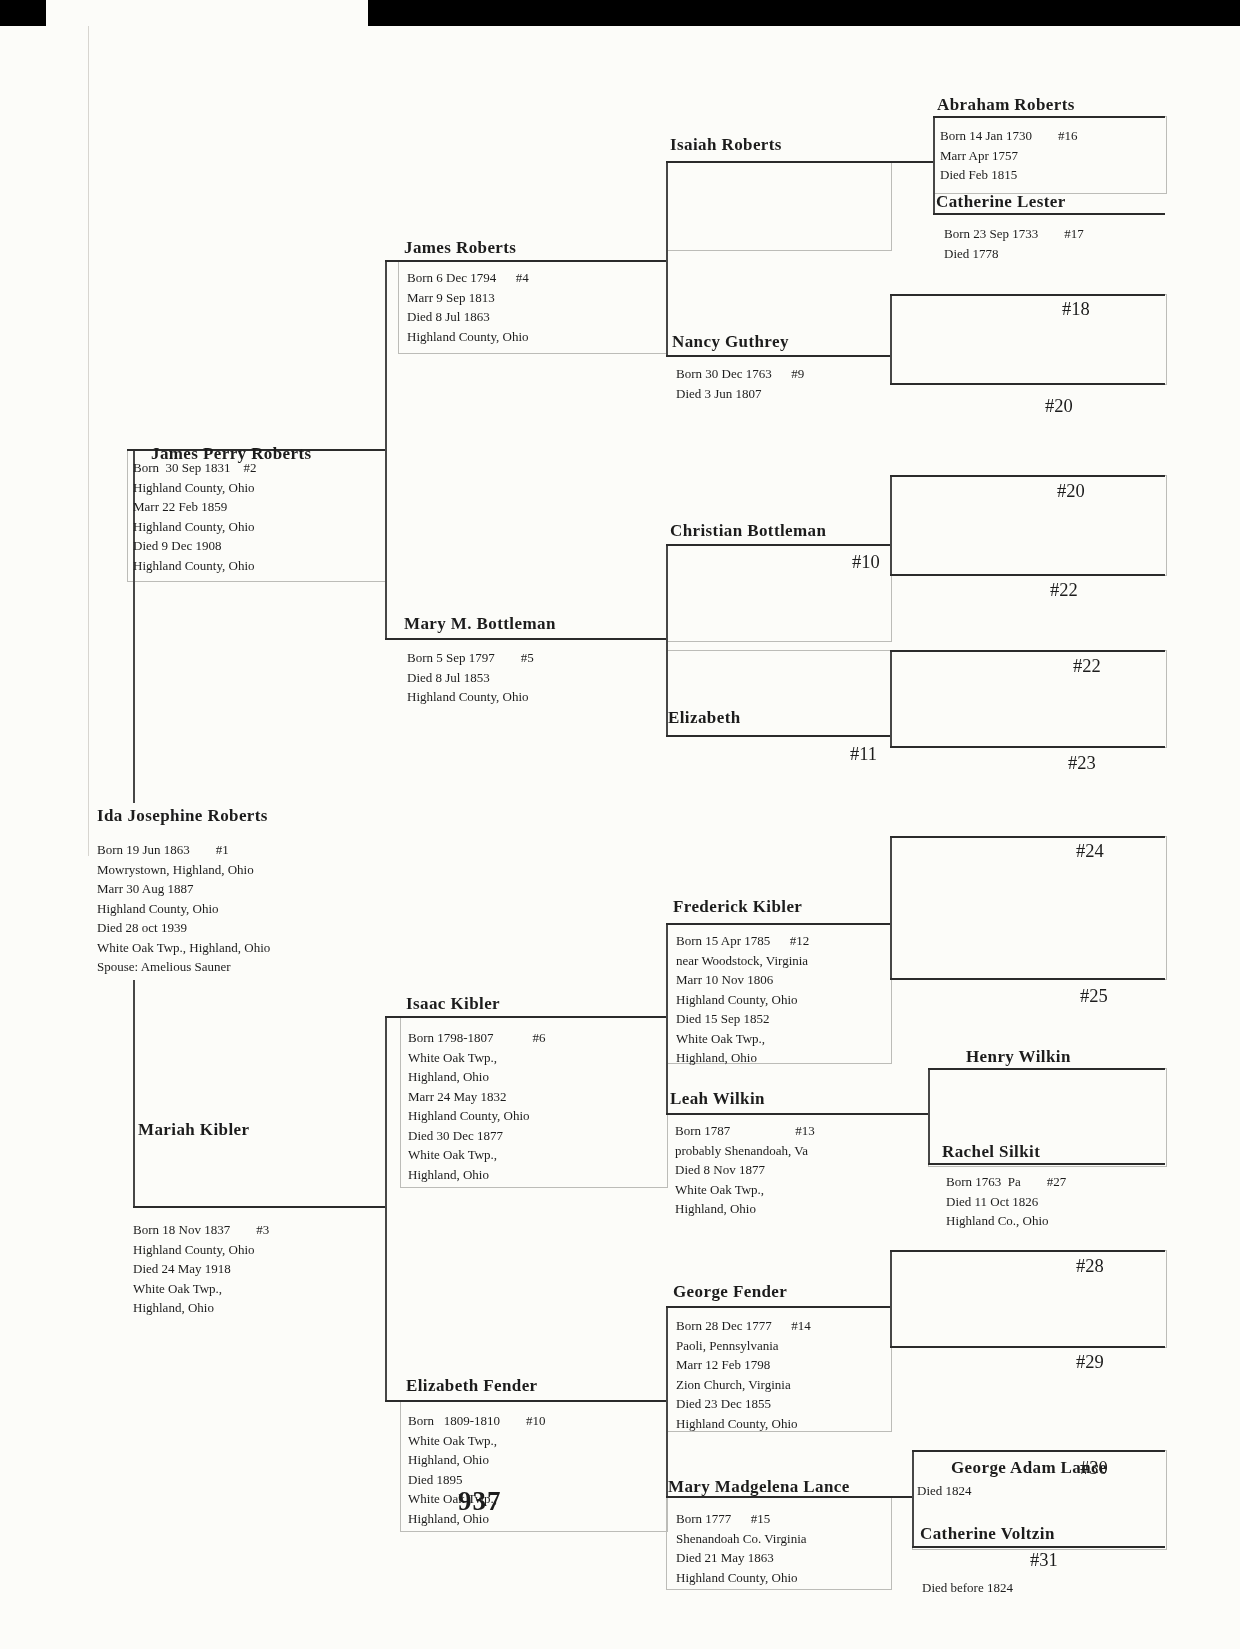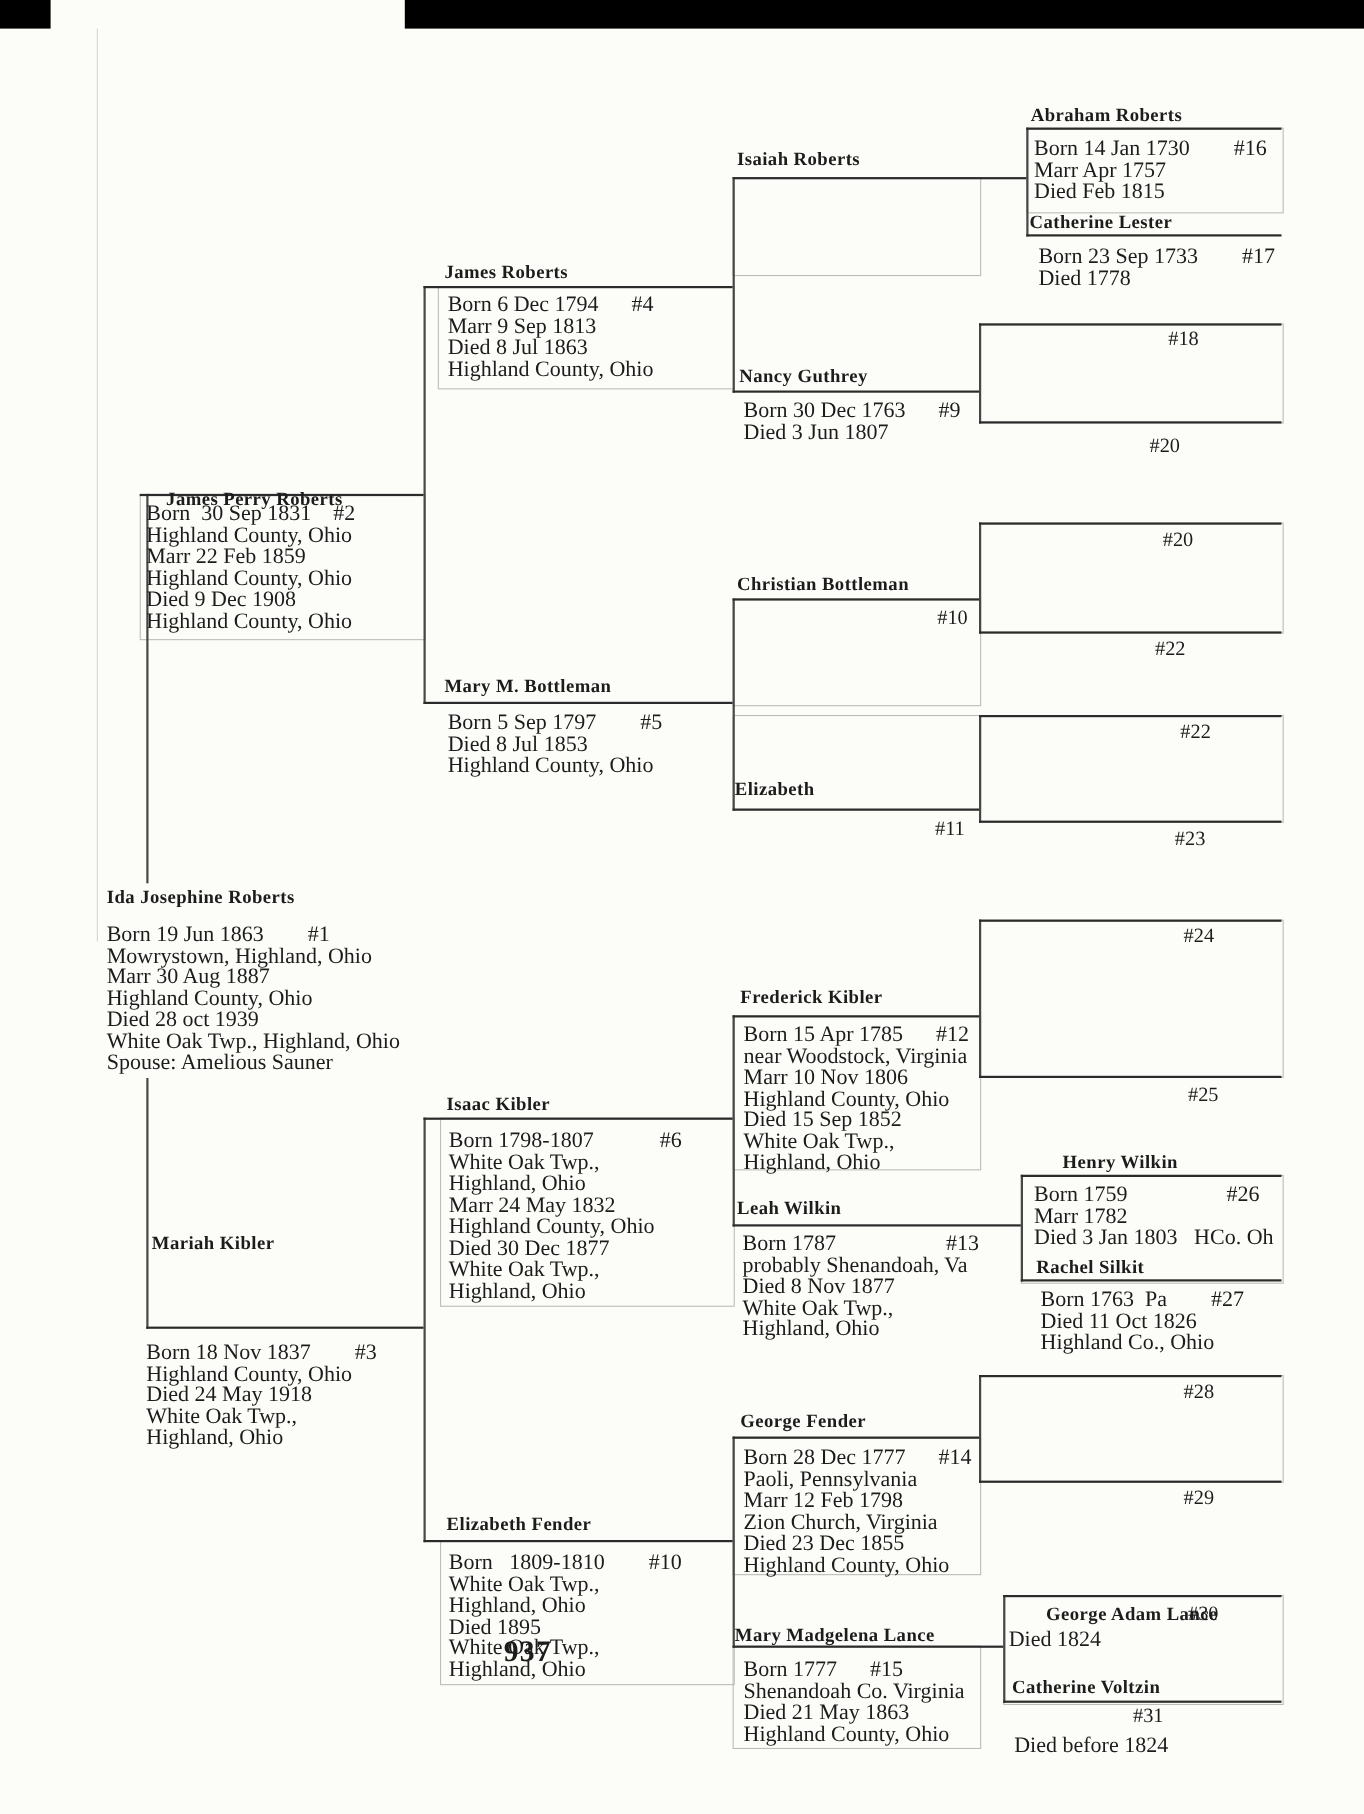--- a/index.html
+++ b/index.html
@@ -1,19 +1,19 @@
 <!DOCTYPE html>
 <html><head>
 <meta charset="utf-8">
 <style>
   html,body{margin:0;padding:0;background:#ddd;}
   .page{position:relative;width:1240px;height:1649px;background:#fcfcf9;
         font-family:"Liberation Serif",serif;color:#1c1c1c;overflow:hidden;}
   .name{position:absolute;font-weight:bold;font-size:17px;white-space:nowrap;letter-spacing:.4px;}
-  .details{position:absolute;font-size:20px;line-height:19.5px;white-space:pre-wrap;}
+  .details{position:absolute;font-size:13px;line-height:19.5px;white-space:pre-wrap;}
   .num{position:absolute;font-size:18.5px;white-space:nowrap;}
   .hline{position:absolute;height:2px;background:#2b2b2b;}
   .vline{position:absolute;width:2px;background:#474747;}
   .fbox{position:absolute;border:1px solid #bcbcb8;}
   .bar{position:absolute;background:#000;}
   .edge{position:absolute;width:1px;background:#d7d5d0;}
   .pageno{position:absolute;font-weight:bold;font-size:27px;letter-spacing:1px;}
 </style>
 </head>
 <body>
@@ -176,23 +176,20 @@
 Highland County, Ohio</div>
 
   <div class="name" style="left:937px;top:95px;">Abraham Roberts</div>
   <div class="details" style="left:940px;top:126px;">Born 14 Jan 1730        #16
 Marr Apr 1757
 Died Feb 1815</div>
   <div class="name" style="left:936px;top:192px;">Catherine Lester</div>
   <div class="details" style="left:944px;top:224px;">Born 23 Sep 1733        #17
 Died 1778</div>
   <div class="name" style="left:966px;top:1047px;">Henry Wilkin</div>
-  <div class="details" style="left:940px;top:1077px;">Born 1759                  #26
-Marr 1782
-Died 3 Jan 1803   HCo. Oh</div>
   <div class="name" style="left:942px;top:1142px;">Rachel Silkit</div>
   <div class="details" style="left:946px;top:1172px;">Born 1763  Pa        #27
 Died 11 Oct 1826
 Highland Co., Ohio</div>
   <div class="name" style="left:915px;top:1458px;margin-left:36px;">George Adam Lance</div>
   <div class="num" style="left:1080px;top:1458px;">#30</div>
   <div class="details" style="left:917px;top:1481px;">Died 1824</div>
   <div class="name" style="left:920px;top:1524px;">Catherine Voltzin</div>
   <div class="num" style="left:1030px;top:1550px;">#31</div>
   <div class="details" style="left:922px;top:1578px;">Died before 1824</div>

